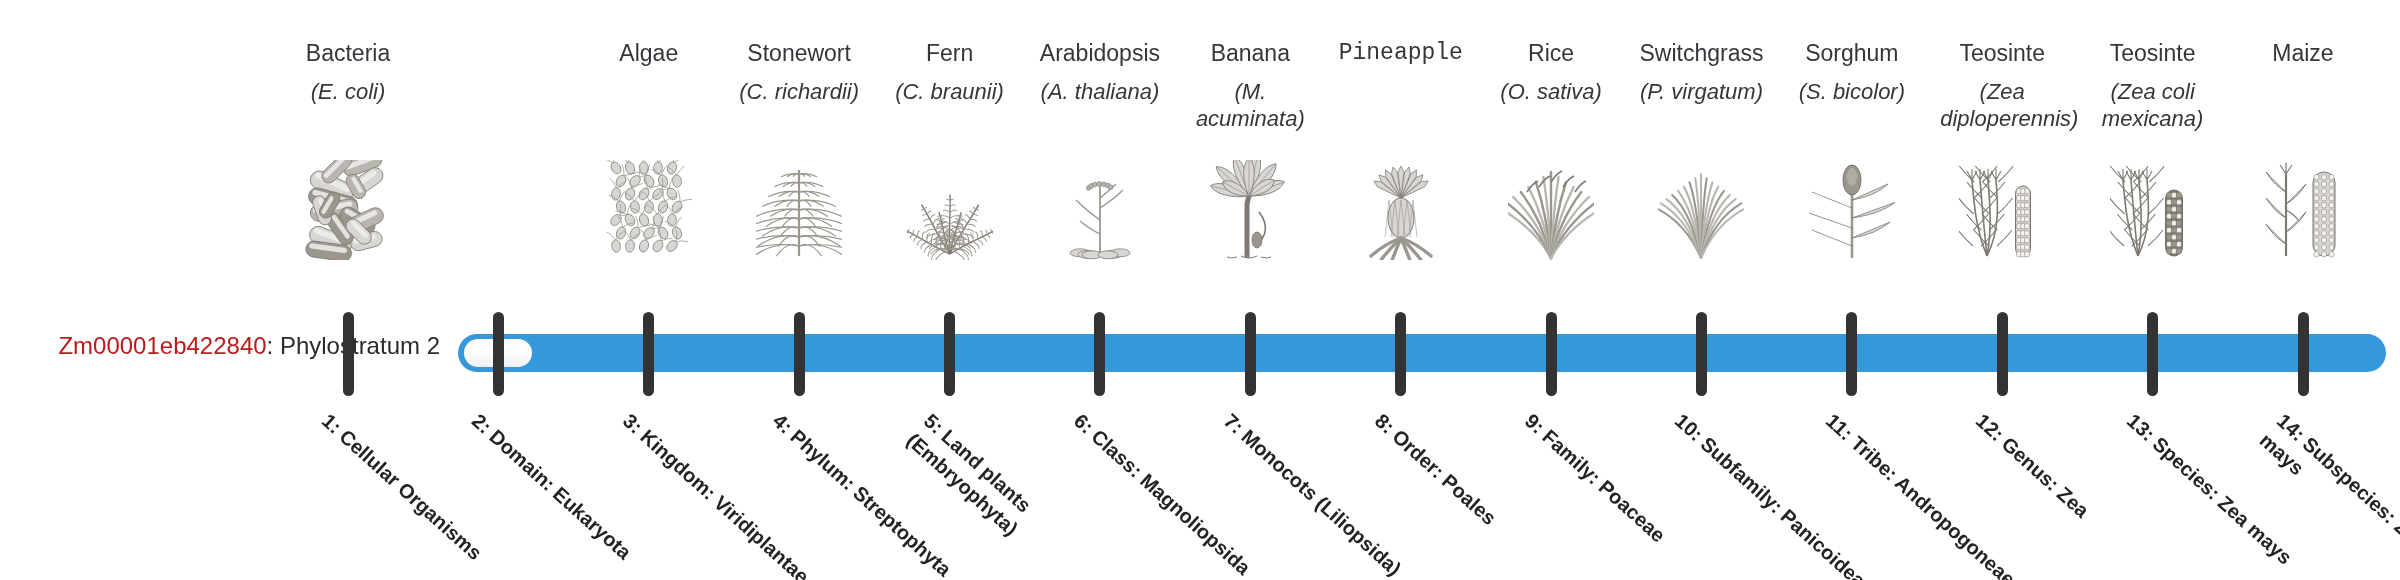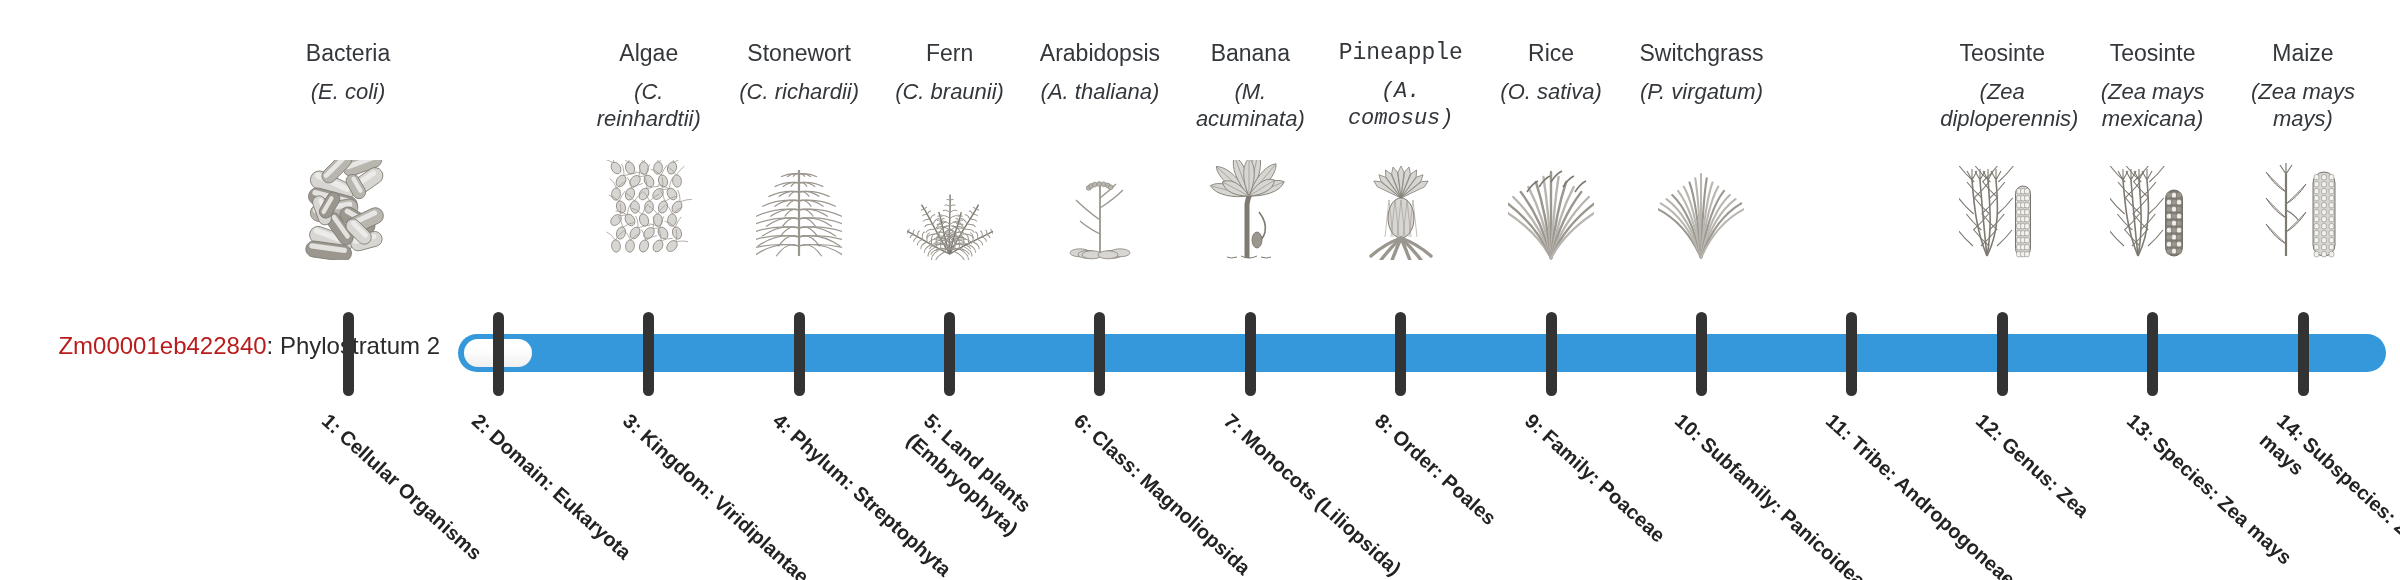--- a/index.html
+++ b/index.html
@@ -217,21 +217,20 @@
               <g transform="translate(48,56) rotate(45)">
                 <rect x="0" y="0" width="30" height="14" rx="7" fill="#d8d6d2" stroke="#7e7a72" stroke-width="0.8"></rect>
                 <rect x="3" y="2.5" width="22" height="4.62" rx="2.24" fill="#f0efed" opacity="0.85"></rect>
               </g>
             </g>
           </svg>
         </div>
       </div>
       <div class="col" style="left: 116.769px;">
         <div class="common">Algae</div>
-        <div class="sci">(C. reinhardtii)</div>
         <div class="thumb">
           <svg width="86" height="100" viewBox="0 0 86 100">
             <g transform="translate(10,8) rotate(-30)">
               <ellipse cx="0" cy="0" rx="4.4" ry="6.2" fill="#d8d6d2" stroke="#7e7a72" stroke-width="0.7"></ellipse>
               <path d="M0 -6 q 5 -6 9 -8 M0 -6 q -4 -7 -8 -9" fill="none" stroke="#9b978f" stroke-width="0.7"></path>
             </g>
             <g transform="translate(24,8) rotate(-18)">
               <ellipse cx="0" cy="0" rx="4.4" ry="6.2" fill="#d8d6d2" stroke="#7e7a72" stroke-width="0.7"></ellipse>
               <path d="M0 -6 q 5 -6 9 -8 M0 -6 q -4 -7 -8 -9" fill="none" stroke="#9b978f" stroke-width="0.7"></path>
             </g>
@@ -672,21 +671,20 @@
               <path d="M0 0 L0 -38" stroke="#9b978f" stroke-width="0.7"></path>
             </g>
             <path d="M52 52 q 8 10 6 20 q -2 8 -8 10" fill="none" stroke="#7e7a72" stroke-width="1.6"></path>
             <ellipse cx="50" cy="80" rx="5" ry="8" fill="#9b978f" stroke="#6b6760" stroke-width="0.7"></ellipse>
             <path d="M34 96 q 8 4 16 0 M30 97 q -6 2 -10 0 M54 97 q 6 2 10 0" stroke="#7e7a72" stroke-width="1" fill="none"></path>
           </svg>
         </div>
       </div>
       <div class="col" style="left: 868.692px; font-family: Liberation Mono, monospace;">
         <div class="common">Pineapple</div>
-        <div class="sci">(A. comosus)</div>
         <div class="thumb">
           <svg width="86" height="100" viewBox="0 0 86 100">
             <g transform="translate(43,38) rotate(-58)">
               <path d="M0 0 L-3 -26 L0 -32 L3 -26 Z" fill="#d8d6d2" stroke="#7e7a72" stroke-width="0.7"></path>
             </g>
             <g transform="translate(43,38) rotate(-43.5)">
               <path d="M0 0 L-3 -26 L0 -32 L3 -26 Z" fill="#d8d6d2" stroke="#7e7a72" stroke-width="0.7"></path>
             </g>
             <g transform="translate(43,38) rotate(-29)">
               <path d="M0 0 L-3 -26 L0 -32 L3 -26 Z" fill="#d8d6d2" stroke="#7e7a72" stroke-width="0.7"></path>
@@ -772,20 +770,37 @@
             <path d="M43 98 C 41.5 54.11, 39.25 30.17, 37.25 18.200000000000003" fill="none" stroke="#b9b6b0" stroke-width="2.1" stroke-linecap="round"></path>
             <path d="M43 98 C 43 51.8, 43 26.60000000000001, 43 14" fill="none" stroke="#b9b6b0" stroke-width="2.1" stroke-linecap="round"></path>
             <path d="M43 98 C 44.5 54.11, 46.75 30.17, 48.75 18.200000000000003" fill="none" stroke="#9b978f" stroke-width="2.1" stroke-linecap="round"></path>
             <path d="M43 98 C 46 56.42, 50.5 33.74000000000001, 54.5 22.400000000000006" fill="none" stroke="#b9b6b0" stroke-width="2.1" stroke-linecap="round"></path>
             <path d="M43 98 C 47.5 58.73, 54.25 37.309999999999995, 60.25 26.599999999999994" fill="none" stroke="#b9b6b0" stroke-width="2.1" stroke-linecap="round"></path>
             <path d="M43 98 C 49 61.03999999999999, 58 40.88, 66 30.799999999999997" fill="none" stroke="#9b978f" stroke-width="2.1" stroke-linecap="round"></path>
             <path d="M43 98 C 50.5 63.349999999999994, 61.75 44.45, 71.75 35" fill="none" stroke="#b9b6b0" stroke-width="2.1" stroke-linecap="round"></path>
             <path d="M43 98 C 52 65.66, 65.5 48.02, 77.5 39.2" fill="none" stroke="#b9b6b0" stroke-width="2.1" stroke-linecap="round"></path>
             <path d="M43 98 C 53.5 67.97, 69.25 51.59, 83.25 43.400000000000006" fill="none" stroke="#9b978f" stroke-width="2.1" stroke-linecap="round"></path>
             <path d="M43 98 C 55 70.28, 73 55.160000000000004, 89 47.6" fill="none" stroke="#b9b6b0" stroke-width="2.1" stroke-linecap="round"></path>
+          </svg>
+        </div>
+      </div>
+      <div class="col" style="left: 1319.85px;">
+        <div class="common">Sorghum</div>
+        <div class="sci">(S. bicolor)</div>
+        <div class="thumb">
+          <svg width="86" height="100" viewBox="0 0 86 100">
+            <path d="M43 98 L43 30" stroke="#9b978f" stroke-width="2.6" fill="none"></path>
+            <path d="M43 86 q -20 -8 -40 -16 q --14 12 --40 16 Z" fill="#d8d6d2" stroke="#7e7a72" stroke-width="0.8"></path>
+            <path d="M43 78 q 19 -8 38 -16 q -13.299999999999999 12 -38 16 Z" fill="#d8d6d2" stroke="#7e7a72" stroke-width="0.8"></path>
+            <path d="M43 68 q -23 -8 -46 -16 q --16.099999999999998 12 --46 16 Z" fill="#d8d6d2" stroke="#7e7a72" stroke-width="0.8"></path>
+            <path d="M43 58 q 22 -8 44 -16 q -15.399999999999999 12 -44 16 Z" fill="#d8d6d2" stroke="#7e7a72" stroke-width="0.8"></path>
+            <path d="M43 48 q -20 -8 -40 -16 q --14 12 --40 16 Z" fill="#d8d6d2" stroke="#7e7a72" stroke-width="0.8"></path>
+            <path d="M43 40 q 18 -8 36 -16 q -12.6 12 -36 16 Z" fill="#d8d6d2" stroke="#7e7a72" stroke-width="0.8"></path>
+            <ellipse cx="43" cy="20" rx="9" ry="15" fill="#9b978f" stroke="#6b6760" stroke-width="0.9"></ellipse>
+            <ellipse cx="43" cy="17" rx="5" ry="9" fill="#b9b6b0" opacity="0.7"></ellipse>
           </svg>
         </div>
       </div>
       <div class="col" style="left: 1470.23px;">
         <div class="common">Teosinte</div>
         <div class="sci">(Zea diploperennis)</div>
         <div class="thumb">
           <svg width="86" height="100" viewBox="0 0 86 100">
             <path d="M28 96 C 17 70, 15 44, 13 20" fill="none" stroke="#7e7a72" stroke-width="1.6"></path>
             <path d="M14 86 q -9 -8 -15 -16" fill="none" stroke="#7e7a72" stroke-width="1.1"></path>
@@ -844,21 +859,21 @@
             <rect x="61.6" y="84.6" width="4.8" height="5.2" rx="1.6" fill="#f2f1ee" stroke="#7e7a72" stroke-width="0.5"></rect>
             <rect x="65.6" y="84.6" width="4.8" height="5.2" rx="1.6" fill="#f2f1ee" stroke="#7e7a72" stroke-width="0.5"></rect>
             <rect x="57.6" y="91.6" width="4.8" height="5.2" rx="1.6" fill="#f2f1ee" stroke="#7e7a72" stroke-width="0.5"></rect>
             <rect x="61.6" y="91.6" width="4.8" height="5.2" rx="1.6" fill="#f2f1ee" stroke="#7e7a72" stroke-width="0.5"></rect>
             <rect x="65.6" y="91.6" width="4.8" height="5.2" rx="1.6" fill="#f2f1ee" stroke="#7e7a72" stroke-width="0.5"></rect>
           </svg>
         </div>
       </div>
       <div class="col" style="left: 1620.62px;">
         <div class="common">Teosinte</div>
-        <div class="sci">(Zea mays mexicana)</div>
+        <div class="sci">(Zea coli mexicana)</div>
         <div class="thumb">
           <svg width="86" height="100" viewBox="0 0 86 100">
             <path d="M28 96 C 17 70, 15 44, 13 20" fill="none" stroke="#7e7a72" stroke-width="1.6"></path>
             <path d="M14 86 q -9 -8 -15 -16" fill="none" stroke="#7e7a72" stroke-width="1.1"></path>
             <path d="M14.32 70 q 9 -8 15 -16" fill="none" stroke="#7e7a72" stroke-width="1.1"></path>
             <path d="M14.64 54 q -9 -8 -15 -16" fill="none" stroke="#7e7a72" stroke-width="1.1"></path>
             <path d="M14.96 38 q 9 -8 15 -16" fill="none" stroke="#7e7a72" stroke-width="1.1"></path>
             <path d="M15.28 22 q -9 -8 -15 -16" fill="none" stroke="#7e7a72" stroke-width="1.1"></path>
             <path d="M13 20 l -5 -9 M13 20 l 0 -11 M13 20 l 5 -9" stroke="#7e7a72" stroke-width="1.1" fill="none"></path>
             <path d="M28 96 C 25 70, 23 44, 21 20" fill="none" stroke="#7e7a72" stroke-width="1.6"></path>
@@ -908,21 +923,20 @@
             <rect x="61.6" y="81.6" width="4.8" height="5.2" rx="1.6" fill="#9b978f" stroke="#7e7a72" stroke-width="0.5"></rect>
             <rect x="66.6" y="81.6" width="4.8" height="5.2" rx="1.6" fill="#efeeea" stroke="#7e7a72" stroke-width="0.5"></rect>
             <rect x="56.6" y="88.6" width="4.8" height="5.2" rx="1.6" fill="#9b978f" stroke="#7e7a72" stroke-width="0.5"></rect>
             <rect x="61.6" y="88.6" width="4.8" height="5.2" rx="1.6" fill="#efeeea" stroke="#7e7a72" stroke-width="0.5"></rect>
             <rect x="66.6" y="88.6" width="4.8" height="5.2" rx="1.6" fill="#9b978f" stroke="#7e7a72" stroke-width="0.5"></rect>
           </svg>
         </div>
       </div>
       <div class="col" style="left: 1771px;">
         <div class="common">Maize</div>
-        <div class="sci">(Zea mays mays)</div>
         <div class="thumb">
           <svg width="86" height="100" viewBox="0 0 86 100">
             <path d="M26 96 L26 14" stroke="#7e7a72" stroke-width="2.2" fill="none"></path>
             <path d="M26 84 q -13 -12 -20 -20 q 9 14 20 20 Z" fill="#f4f3f0" stroke="#7e7a72" stroke-width="1"></path>
             <path d="M26 72 q 13 -12 20 -20 q -9 14 -20 20 Z" fill="#f4f3f0" stroke="#7e7a72" stroke-width="1"></path>
             <path d="M26 58 q -13 -12 -20 -20 q 9 14 20 20 Z" fill="#f4f3f0" stroke="#7e7a72" stroke-width="1"></path>
             <path d="M26 44 q 13 -12 20 -20 q -9 14 -20 20 Z" fill="#f4f3f0" stroke="#7e7a72" stroke-width="1"></path>
             <path d="M26 32 q -13 -12 -20 -20 q 9 14 20 20 Z" fill="#f4f3f0" stroke="#7e7a72" stroke-width="1"></path>
             <path d="M26 14 l -6 -9 M26 14 l 0 -11 M26 14 l 6 -9" stroke="#7e7a72" stroke-width="1.2" fill="none"></path>
             <path d="M26 50 q 8 4 12 10" stroke="#7e7a72" stroke-width="1.2" fill="none"></path>

